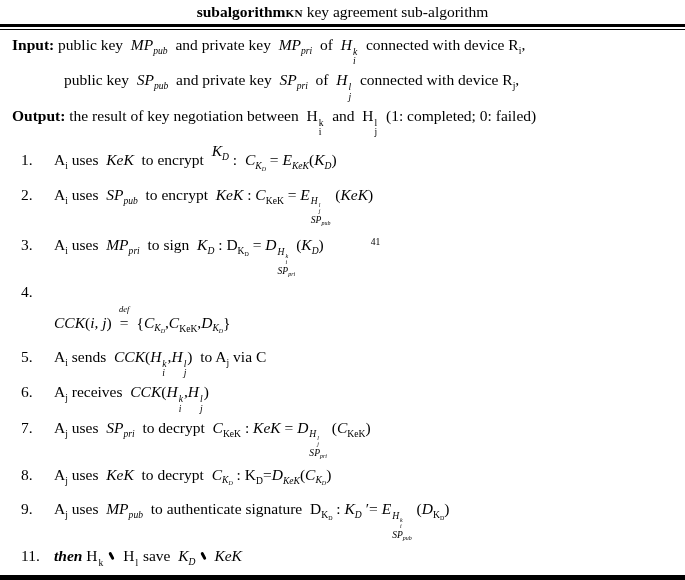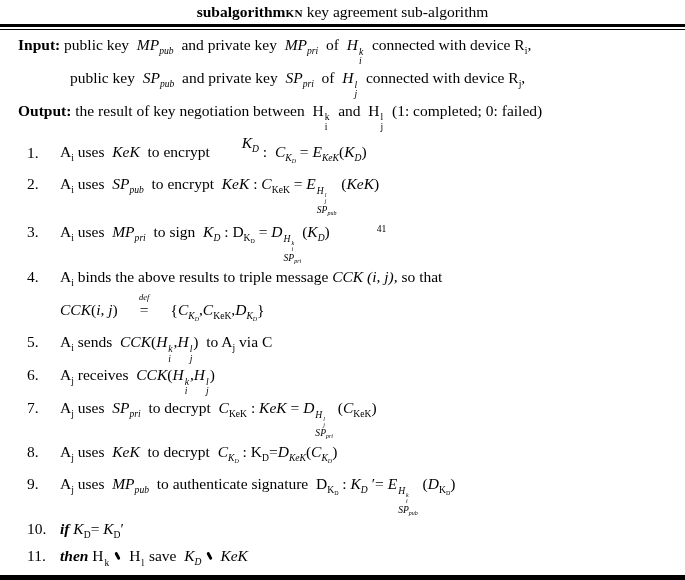--- a/index.html
+++ b/index.html
@@ -4,38 +4,38 @@
 <style>
   html,body{margin:0;padding:0;background:#ffffff;}
   body{width:685px;height:580px;overflow:hidden;
        font-family:"Liberation Serif","DejaVu Serif",serif;color:#000;}
   .algo{width:685px;height:580px;display:flex;flex-direction:column;background:#fff;}
   .title{text-align:center;font-size:15.5px;line-height:21px;padding-top:1px;flex:0 0 auto;}
   .rule-thick{height:3px;background:#000;}
   .rule-gap{height:2px;background:#fff;}
   .rule-thin{height:1px;background:#000;}
   .body{flex:1 1 auto;display:flex;flex-direction:column;justify-content:space-between;
-        padding:4px 4px 3px 14px;font-size:15.5px;overflow:hidden;}
+        padding:4px 4px 3px 8px;font-size:15.5px;overflow:hidden;}
   .line{display:flex;align-items:baseline;line-height:21px;}
   .hline{padding-left:4px;}
   .hline.cont{padding-left:56px;}
   .num{flex:0 0 46px;box-sizing:border-box;padding-left:13px;white-space:pre;}
   .content{white-space:pre-wrap;}
   .s4b{padding-top:6px;}
   .bd{font-weight:bold;}
   .it{font-style:italic;}
   .bi{font-weight:bold;font-style:italic;}
   .sc{font-size:0.72em;letter-spacing:0.3px;}
   .sb{font-size:0.62em;vertical-align:-0.38em;}
   .sp{font-size:0.62em;vertical-align:0.55em;margin-left:47px;}
-  .rs{vertical-align:0.6em;margin-left:24px;}
+  .rs{vertical-align:0.6em;}
   .stk{display:inline-flex;flex-direction:column;align-items:flex-start;
        vertical-align:-0.5em;font-size:0.62em;line-height:1.0;margin:0 1px;}
   .stk-t,.stk-b{display:block;white-space:pre;}
-  .ov{display:inline-block;position:relative;margin:0 22px;}
+  .ov{display:inline-block;position:relative;margin:0 8px;}
   .ov-t{position:absolute;top:-0.78em;left:50%;transform:translateX(-50%);
         font-size:0.55em;font-style:italic;line-height:1;}
   .ov-b{display:inline;}
   .dun{display:inline-block;width:9px;height:11px;position:relative;margin:0 3px;}
   .dun::after{content:"";position:absolute;left:3px;top:2px;width:2.5px;height:8px;
         background:#000;border-radius:2px;transform:rotate(-28deg);}
   .bottom-rule{flex:0 0 auto;height:5px;background:#000;}
 </style>
 </head>
 <body>
@@ -65,21 +65,20 @@
     <div class="line sline">
         <span class="num">2.</span>
         <span class="content"><span class="">A</span><span class="sb"><span class="">i</span></span><span class=""> uses  </span><span class=" it">SP</span><span class="sb"><span class=" it">pub</span></span><span class="">  to encrypt  </span><span class=" it">KeK</span><span class=""> : </span><span class=" it">C</span><span class="sb"><span class="">KeK</span></span><span class=""> = </span><span class=" it">E</span><span class="stk"><span class="stk-t"><span class=" it">H</span><span class="stk"><span class="stk-t"><span class=" it">l</span></span><span class="stk-b"><span class=" it">j</span></span></span></span><span class="stk-b"><span class=" it">SP</span><span class="sb"><span class=" it">pub</span></span></span></span><span class=""> (</span><span class=" it">KeK</span><span class="">)</span></span>
       </div>
     <div class="line sline">
         <span class="num">3.</span>
         <span class="content"><span class="">A</span><span class="sb"><span class="">i</span></span><span class=""> uses  </span><span class=" it">MP</span><span class="sb"><span class=" it">pri</span></span><span class="">  to sign  </span><span class=" it">K</span><span class="sb"><span class=" it">D</span></span><span class=""> : D</span><span class="sb"><span class="">K</span><span class="sb"><span class="">D</span></span></span><span class=""> = </span><span class=" it">D</span><span class="stk"><span class="stk-t"><span class=" it">H</span><span class="stk"><span class="stk-t"><span class=" it">k</span></span><span class="stk-b"><span class=" it">i</span></span></span></span><span class="stk-b"><span class=" it">SP</span><span class="sb"><span class=" it">pri</span></span></span></span><span class="">(</span><span class=" it">K</span><span class="sb"><span class=" it">D</span></span><span class="">)</span><span class="sp"><span class="">41</span></span></span>
       </div>
     <div class="line sline">
         <span class="num">4.</span>
-        <span class="content"><span class="">A</span><span class="sb"><span class="">i</span></span><span class=""> binds the above results to triple message </span><span class=" it">CCK (i, j)</span><span class="">, so that</span></span>
       </div>
     <div class="line sline s4b">
         <span class="num"></span>
         <span class="content"><span class=" it">CCK</span><span class="">(</span><span class=" it">i, j</span><span class="">)</span><span class="ov"><span class="ov-t"><span class="">def</span></span><span class="ov-b"><span class="">=</span></span></span><span class="">{</span><span class=" it">C</span><span class="sb"><span class=" it">K</span><span class="sb"><span class=" it">D</span></span></span><span class="">,</span><span class=" it">C</span><span class="sb"><span class="">KeK</span></span><span class="">,</span><span class=" it">D</span><span class="sb"><span class=" it">K</span><span class="sb"><span class=" it">D</span></span></span><span class="">}</span></span>
       </div>
     <div class="line sline">
         <span class="num">5.</span>
         <span class="content"><span class="">A</span><span class="sb"><span class="">i</span></span><span class=""> sends  </span><span class=" it">CCK</span><span class="">(</span><span class=" it">H</span><span class="stk"><span class="stk-t"><span class=" it">k</span></span><span class="stk-b"><span class=" it">i</span></span></span><span class="">,</span><span class=" it">H</span><span class="stk"><span class="stk-t"><span class=" it">l</span></span><span class="stk-b"><span class=" it">j</span></span></span><span class="">)  to A</span><span class="sb"><span class="">j</span></span><span class=""> via C</span></span>
       </div>
     <div class="line sline">
@@ -92,23 +91,19 @@
       </div>
     <div class="line sline">
         <span class="num">8.</span>
         <span class="content"><span class="">A</span><span class="sb"><span class="">j</span></span><span class=""> uses  </span><span class=" it">KeK</span><span class="">  to decrypt  </span><span class=" it">C</span><span class="sb"><span class=" it">K</span><span class="sb"><span class=" it">D</span></span></span><span class=""> : K</span><span class="sb"><span class="">D</span></span><span class="">=</span><span class=" it">D</span><span class="sb"><span class=" it">KeK</span></span><span class="">(</span><span class=" it">C</span><span class="sb"><span class=" it">K</span><span class="sb"><span class=" it">D</span></span></span><span class="">)</span></span>
       </div>
     <div class="line sline">
         <span class="num">9.</span>
         <span class="content"><span class="">A</span><span class="sb"><span class="">j</span></span><span class=""> uses  </span><span class=" it">MP</span><span class="sb"><span class=" it">pub</span></span><span class="">  to authenticate signature  </span><span class="">D</span><span class="sb"><span class="">K</span><span class="sb"><span class="">D</span></span></span><span class=""> : </span><span class=" it">K</span><span class="sb"><span class=" it">D</span></span><span class=""> ′= </span><span class=" it">E</span><span class="stk"><span class="stk-t"><span class=" it">H</span><span class="stk"><span class="stk-t"><span class=" it">k</span></span><span class="stk-b"><span class=" it">i</span></span></span></span><span class="stk-b"><span class=" it">SP</span><span class="sb"><span class=" it">pub</span></span></span></span><span class=""> (</span><span class=" it">D</span><span class="sb"><span class="">K</span><span class="sb"><span class="">D</span></span></span><span class="">)</span></span>
       </div>
     <div class="line sline">
-        <span class="num">10.</span>
-        <span class="content"><span class=" bi">if </span><span class=" it">K</span><span class="sb"><span class="">D</span></span><span class="">= </span><span class=" it">K</span><span class="sb"><span class="">D</span></span><span class="">′</span></span>
-      </div>
-    <div class="line sline">
         <span class="num">11.</span>
         <span class="content"><span class=" bi">then </span><span class="">H</span><span class="stk"><span class="stk-t"><span class="">k</span></span></span><span class="dun"></span><span class=""> H</span><span class="stk"><span class="stk-t"><span class="">l</span></span></span><span class=""> save  </span><span class=" it">K</span><span class="sb"><span class=" it">D</span></span><span class="dun"></span><span class=""> </span><span class=" it">KeK</span></span>
       </div>
 
   </div>
   <div class="bottom-rule"></div>
 </div>
 
 </body></html>

